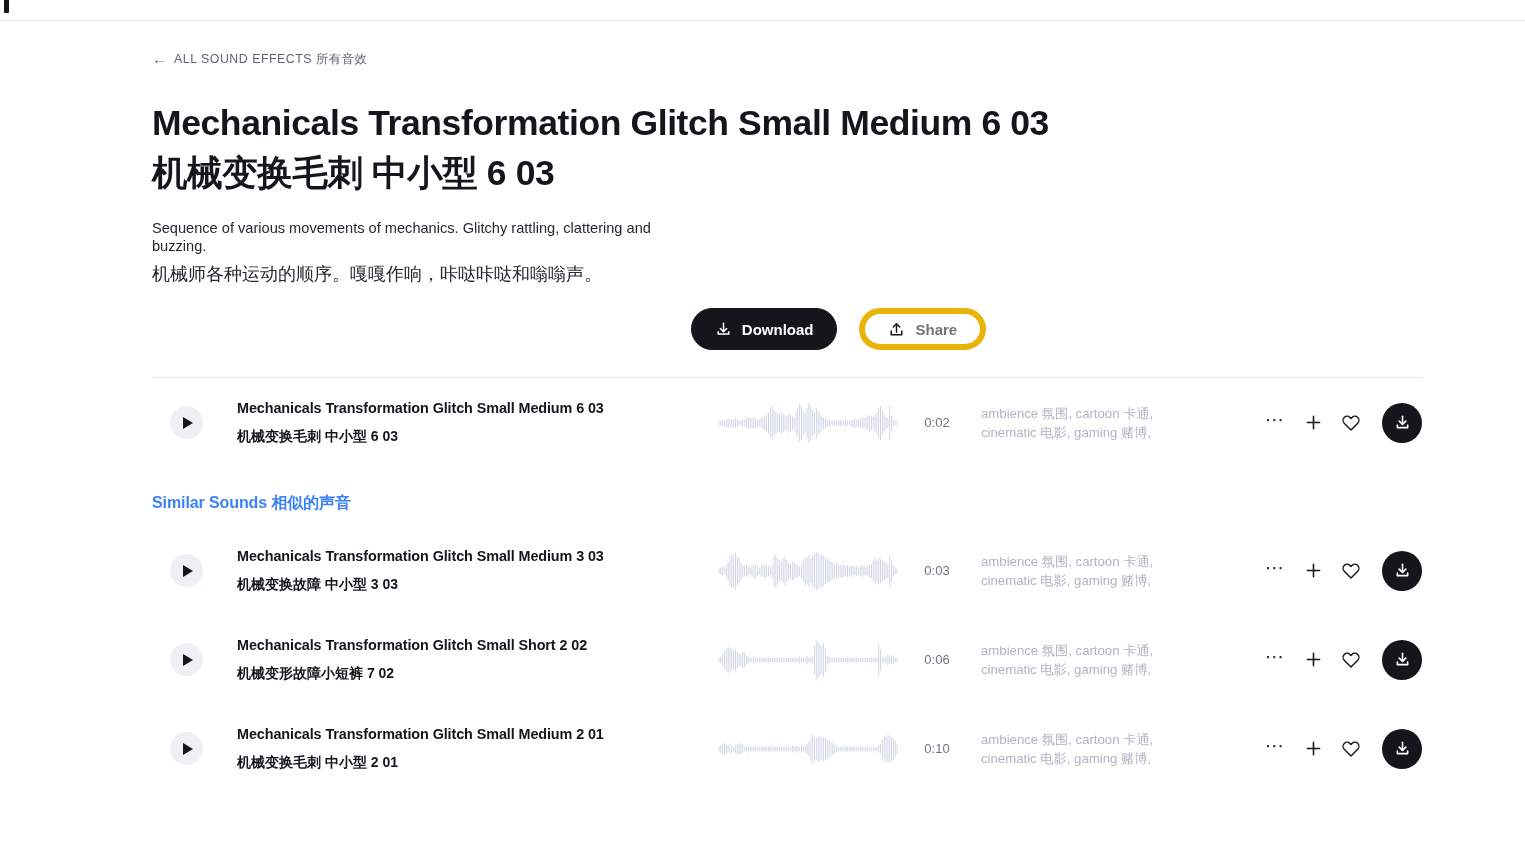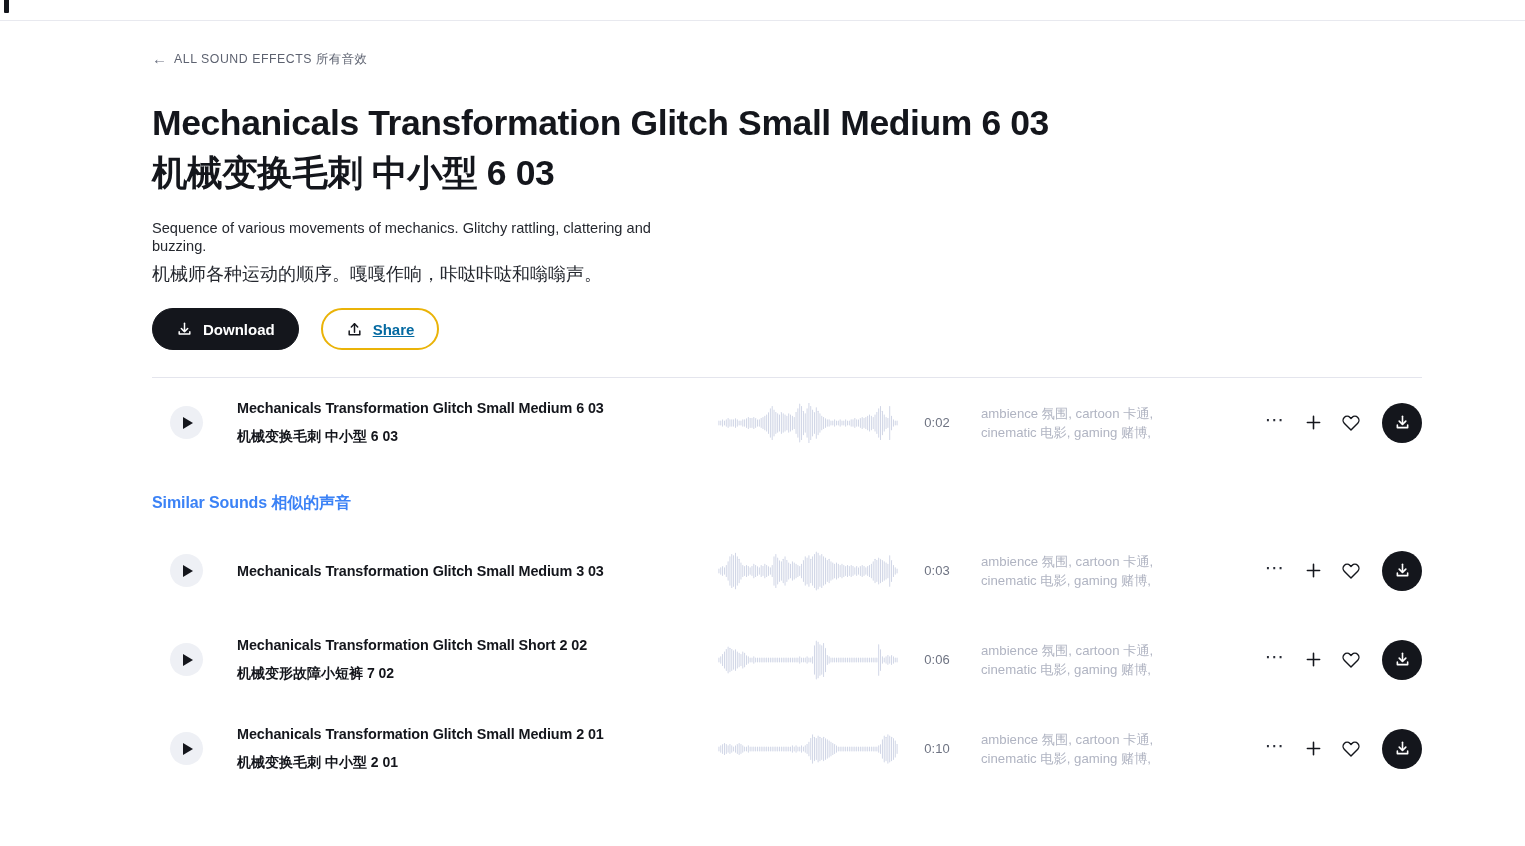--- a/index.html
+++ b/index.html
@@ -82,43 +82,43 @@
     color: #25282f;
     max-width: 560px;
   }
 
   
   .actions {
     display: flex;
     align-items: center;
     gap: 22px;
     margin-top: 23px;
+    justify-content: center;
   }
   .btn {
     display: inline-flex;
     align-items: center;
     gap: 10px;
     height: 42px;
     border-radius: 21px;
     padding: 0 23px;
     font-size: 15px;
     font-weight: bold;
     cursor: pointer;
     white-space: nowrap;
   }
   .btn-primary {
     background: #14161c;
     color: #ffffff;
     border: 1px solid #14161c;
   }
   .btn-outline {
     background: #ffffff;
-    color: #0369a1;
-    border: 2px solid #eab308;
-    text-decoration: underline;
+    color: #737373;
+    border: 6px solid #eab308;
   }
   .btn svg { display: block; flex: 0 0 auto; }
 
   
   .divider {
     margin-top: 27px;
     margin-right: 103px;
     height: 1px;
     background: #e4e5ed;
   }
@@ -427,20 +427,21 @@
   <h2 class="similar-head">Similar Sounds 相似的声音</h2>
 
   <div class="similar-list">
 
     <div class="track-row">
       <div class="play-btn">
           <div class="play-tri"></div>
         </div>
       <div class="track-names">
         <div class="t-en">Mechanicals Transformation Glitch Small Medium 3 03</div>
+        <div class="t-cn">机械变换故障 中小型 3 03</div>
       </div>
       <svg class="wave" viewBox="0 0 180 40" preserveAspectRatio="none">
           <rect x="0.47" y="17.56" width="0.90" height="4.88" fill="#ccd2e4" rx="0.4"></rect>
           <rect x="2.31" y="16.34" width="0.90" height="7.32" fill="#ccd2e4" rx="0.4"></rect>
           <rect x="4.14" y="15.12" width="0.90" height="9.76" fill="#ccd2e4" rx="0.4"></rect>
           <rect x="5.98" y="16.34" width="0.90" height="7.32" fill="#ccd2e4" rx="0.4"></rect>
           <rect x="7.82" y="13.90" width="0.90" height="12.20" fill="#ccd2e4" rx="0.4"></rect>
           <rect x="9.65" y="10.24" width="0.90" height="19.52" fill="#ccd2e4" rx="0.4"></rect>
           <rect x="11.49" y="5.36" width="0.90" height="29.28" fill="#ccd2e4" rx="0.4"></rect>
           <rect x="13.33" y="2.92" width="0.90" height="34.16" fill="#ccd2e4" rx="0.4"></rect>

